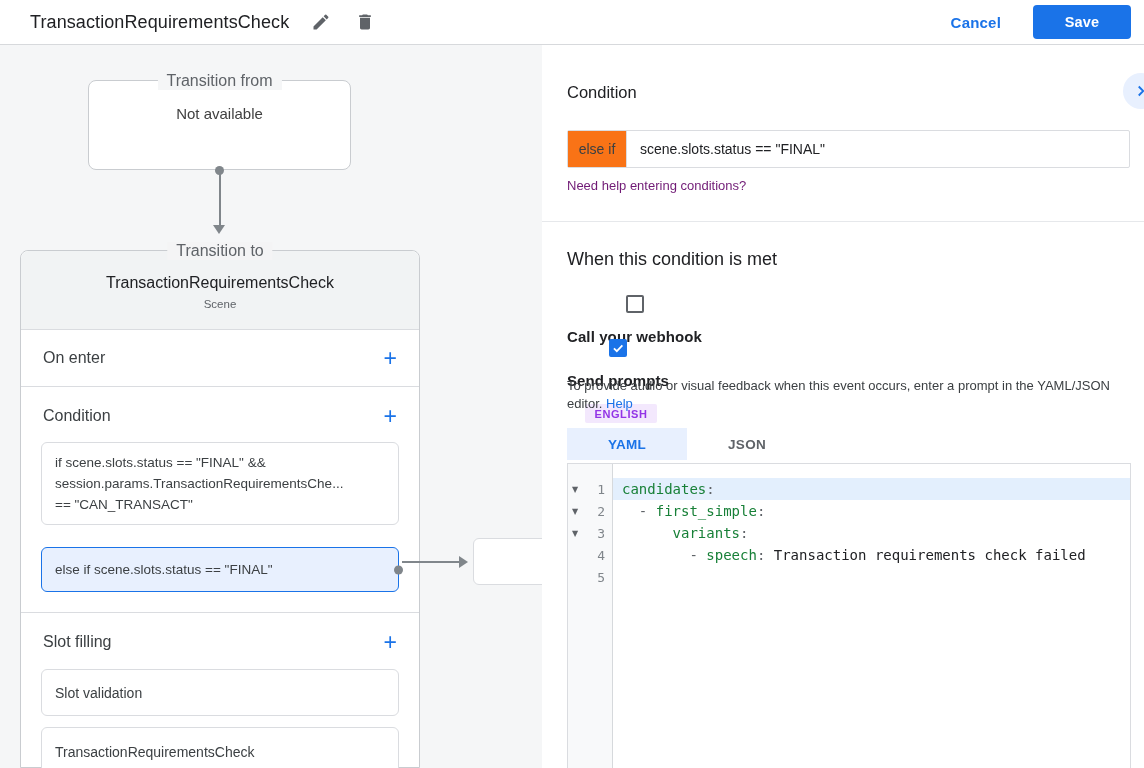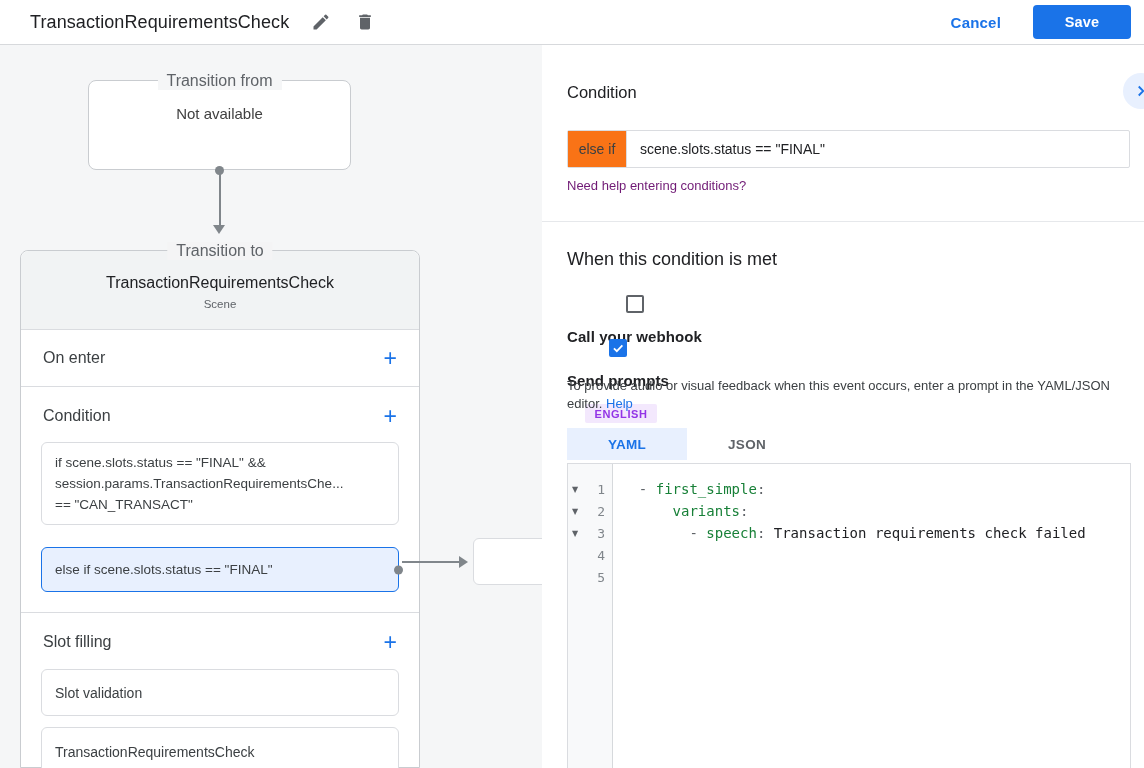--- a/index.html
+++ b/index.html
@@ -329,20 +329,21 @@
             <span>3</span>
           </div>
           <div class="gutter-row">
             <span>4</span>
           </div>
           <div class="gutter-row">
             <span>5</span>
           </div>
         </div>
       <div class="code-col" id="code">
+          <div class="code-row hl"><span class="tok-key">candidates</span><span class="tok-punct">:</span></div>
           <div class="code-row"><span class="tok-plain">  </span><span class="tok-punct">- </span><span class="tok-key">first_simple</span><span class="tok-punct">:</span></div>
           <div class="code-row"><span class="tok-plain">      </span><span class="tok-key">variants</span><span class="tok-punct">:</span></div>
           <div class="code-row"><span class="tok-plain">        </span><span class="tok-punct">- </span><span class="tok-key">speech</span><span class="tok-punct">: </span><span class="tok-plain">Transaction requirements check failed</span></div>
           <div class="code-row"></div>
         </div>
     </div>
   </div>
 </div>
 
 </body></html>

